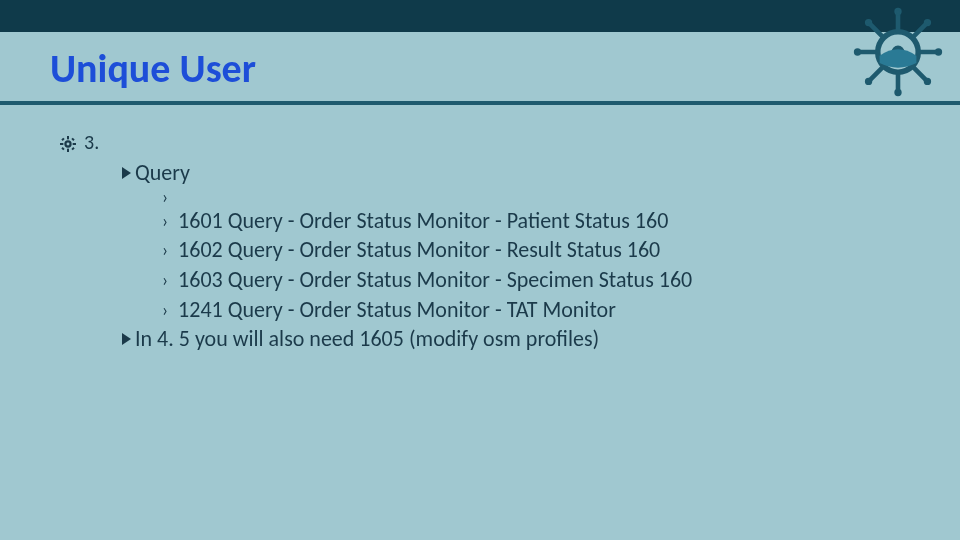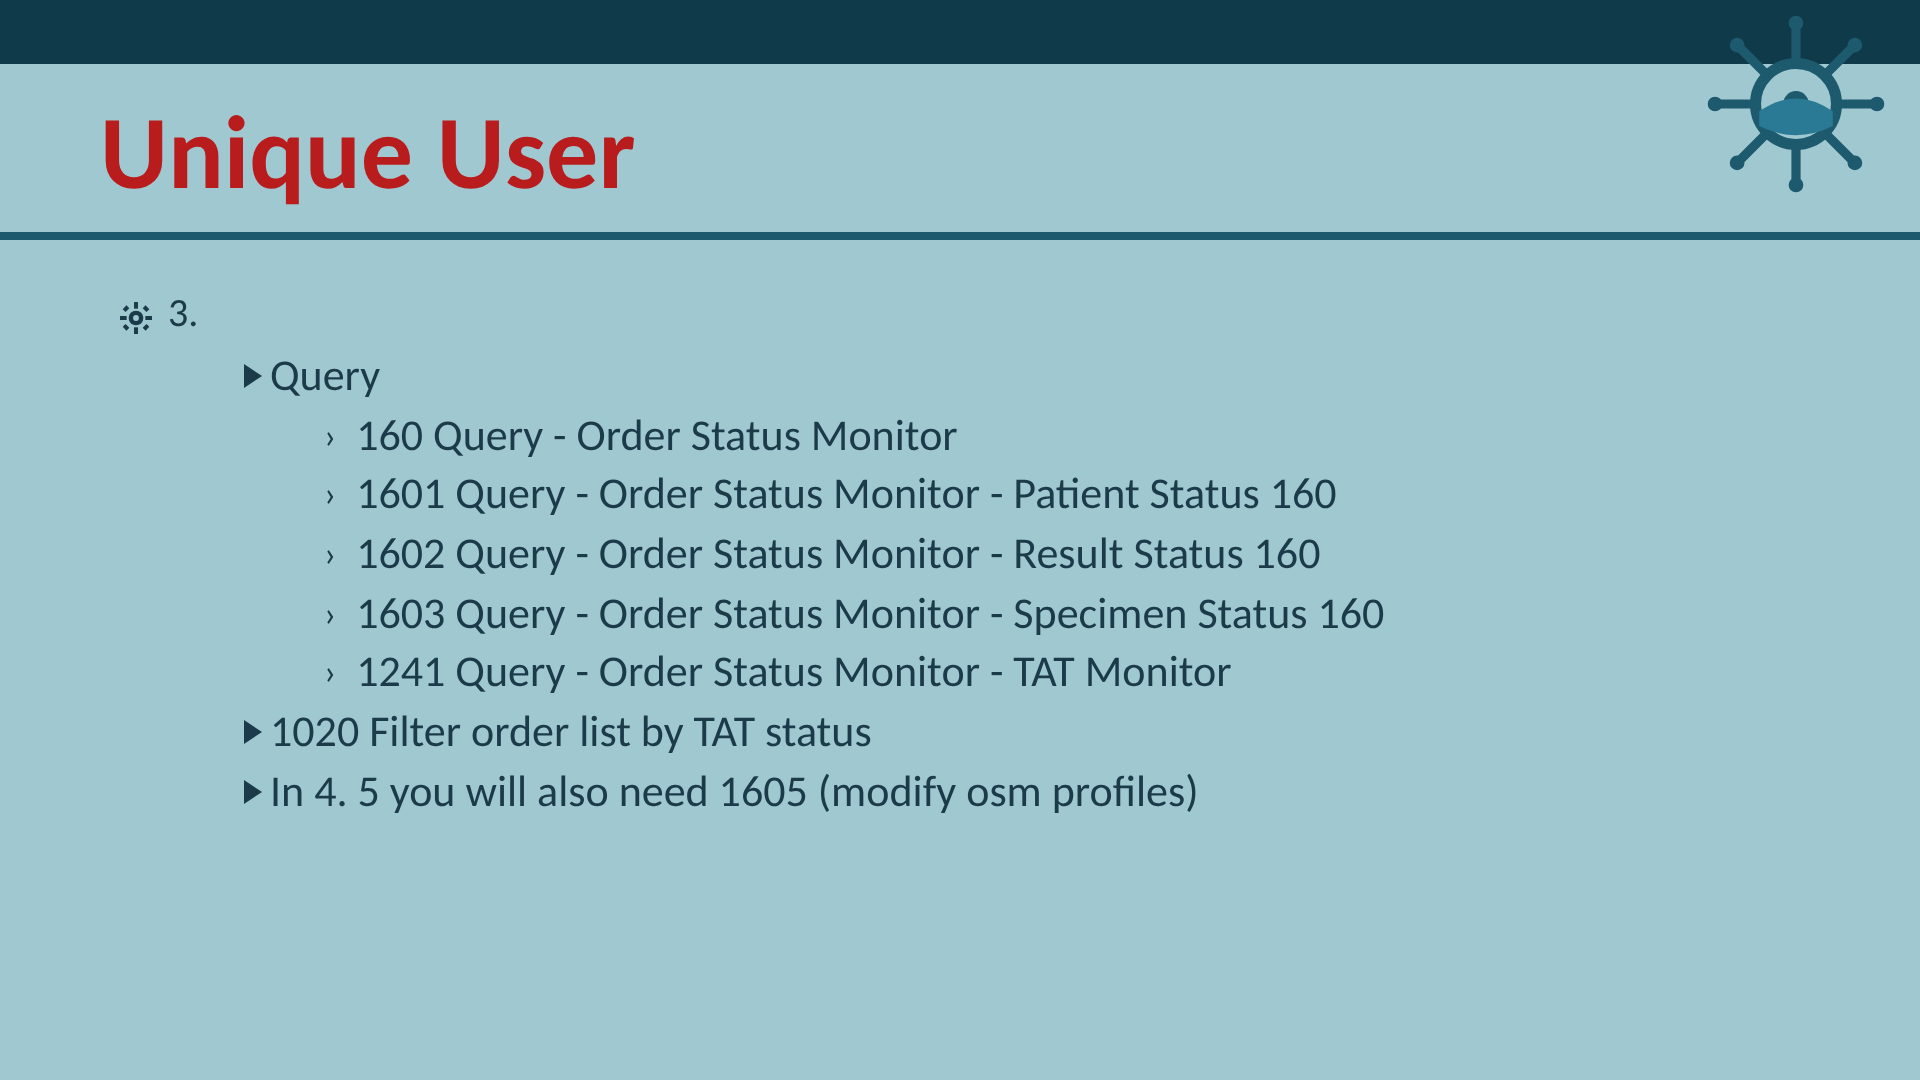--- a/index.html
+++ b/index.html
@@ -18,23 +18,23 @@
     background: #0f3a4a;
   }
   .title-row {
     display: flex;
     align-items: center;
     justify-content: space-between;
     padding: 12px 50px 8px 50px;
     position: relative;
   }
   .title {
-    font-size: 52px;
+    font-size: 40px;
     font-weight: 600;
-    color: #b91c1c;
+    color: #1d4ed8;
   }
   .logo-wrap {
     position: absolute;
     right: 14px;
     top: -28px;
     width: 96px;
     height: 96px;
     display: flex;
     align-items: center;
     justify-content: center;
@@ -142,44 +142,39 @@
 
   <div class="lvl2-block">
 
     <div class="lvl2">
       <span class="tri"></span>
       <span>Query</span>
     </div>
     <div class="lvl3-block">
       <div class="lvl3">
         <span class="chev">›</span>
-        <span>160 Query - Order Status Monitor</span>
       </div>
       <div class="lvl3">
         <span class="chev">›</span>
         <span>1601 Query - Order Status Monitor - Patient Status  160</span>
       </div>
       <div class="lvl3">
         <span class="chev">›</span>
         <span>1602 Query - Order Status Monitor - Result Status   160</span>
       </div>
       <div class="lvl3">
         <span class="chev">›</span>
         <span>1603 Query - Order Status Monitor - Specimen Status 160</span>
       </div>
       <div class="lvl3">
         <span class="chev">›</span>
         <span>1241 Query - Order Status Monitor - TAT Monitor</span>
       </div>
     </div>
 
-    <div class="lvl2">
-      <span class="tri"></span>
-      <span>1020 Filter order list by TAT status</span>
-    </div>
 
     <div class="lvl2">
       <span class="tri"></span>
       <span>In 4. 5 you will also need 1605 (modify osm profiles)</span>
     </div>
 
   </div>
 </div>
 
 </body></html>

